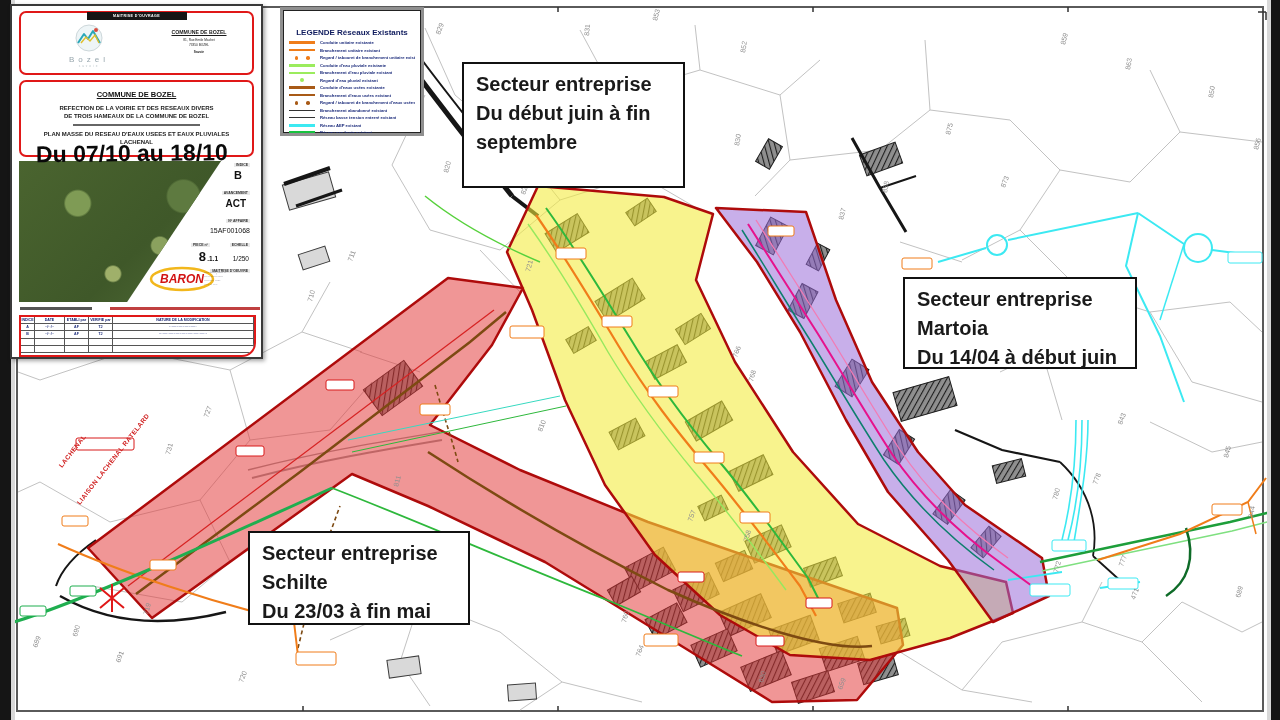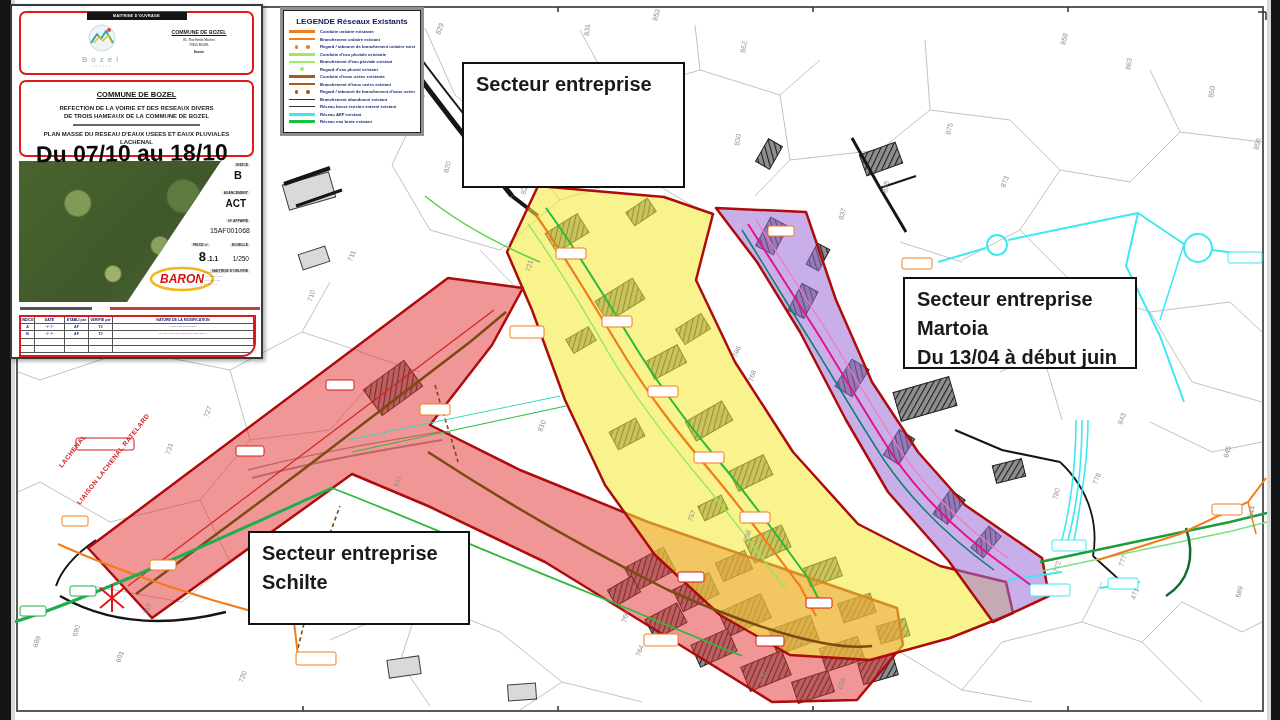--- a/index.html
+++ b/index.html
@@ -13,21 +13,21 @@
   .edge-strip.left{left:11px;width:4px;}
   .edge-strip.right{right:9px;width:4px;}
   #map-frame{position:absolute;left:16px;top:6px;width:1248px;height:706px;
              border:2px solid #5a5a5a;background:#fff;box-sizing:border-box;}
   #map-svg{position:absolute;left:0;top:0;}
   
   .sector-box{position:absolute;background:#fff;border:2px solid #111;box-sizing:border-box;
               padding:6px 12px;font-weight:700;font-size:20px;line-height:29px;color:#1a1a1a;}
   
   .legend-box{position:absolute;background:#fff;border:1px solid #222;outline:3px solid #8f8f8f;
-              box-sizing:border-box;padding:6px 5px;}
+              box-sizing:border-box;padding:17px 5px;}
   .legend-title{font-size:8px;font-weight:700;color:#101c5e;text-align:center;margin-bottom:2px;}
   .lg-row{display:flex;align-items:center;height:7.5px;overflow:hidden;}
   .lg-swatch{flex:0 0 26px;width:26px;height:7px;display:flex;align-items:center;justify-content:center;margin-right:5px;}
   .lg-bar{width:100%;}
   .lg-dot{border-radius:50%;display:inline-block;}
   .lg-label{font-size:4.2px;font-weight:700;color:#1a2a7a;white-space:nowrap;overflow:hidden;}
   .parc-row{display:flex;align-items:center;margin-top:3px;}
   .parc-swatch{width:26px;height:13px;border:1px solid #0a7a0a;margin:0 6px 0 4px;}
   .parc-label{font-size:4.6px;font-weight:700;color:#1a2a7a;}
   
@@ -388,36 +388,38 @@
             <span class="lg-bar" style="border-top: 3px solid rgb(23, 194, 63);"></span>
           </span>
           <span class="lg-label">Réseau eau brute existant</span>
         </div>
       </div>
   </div>
 
 
   <div class="sector-box" style="left:462px;top:62px;width:223px;height:126px;">
     <div>Secteur entreprise</div>
+    <div>Du début juin à fin septembre</div>
   </div>
   <div class="sector-box" style="left:903px;top:277px;width:234px;height:92px;">
     <div>Secteur entreprise</div>
     <div>Martoia</div>
-    <div>Du 13/04 à début juin</div>
+    <div>Du 14/04 à début juin</div>
   </div>
   <div class="sector-box" style="left:248px;top:531px;width:222px;height:94px;">
     <div>Secteur entreprise</div>
     <div>Schilte</div>
+    <div>Du 23/03 à fin mai</div>
   </div>
 
   <div id="cartouche">
     <div class="ct-sec" id="ct-s1">
       <div class="ct-owner-bar">MAITRISE D'OUVRAGE</div>
 
-      <div style="position:absolute;left:51px;top:10px;width:60px;text-align:center;">
+      <div style="position:absolute;left:38px;top:10px;width:60px;text-align:center;">
         <svg width="30" height="30" viewBox="0 0 30 30">
           <circle cx="15" cy="15" r="13" fill="#eef5f7" stroke="#cdd7da" stroke-width="1"></circle>
           <path d="M4,20 L10,11 L14,16 L19,8 L26,20" fill="none" stroke="#2aa7b8" stroke-width="2" stroke-linejoin="round"></path>
           <path d="M7,20 L12,14 L16,18 L21,12 L25,20" fill="none" stroke="#e0bf2a" stroke-width="1.4"></path>
           <circle cx="22" cy="7" r="2" fill="#d84c3e"></circle>
         </svg>
         <div style="font-size:8px;color:#97a6ad;letter-spacing:4px;margin-top:-2px;">Bozel</div>
         <div style="font-size:3px;color:#b9c4c9;letter-spacing:2px;">savoie</div>
       </div>
       <div style="position:absolute;right:10px;top:16px;width:86px;">

